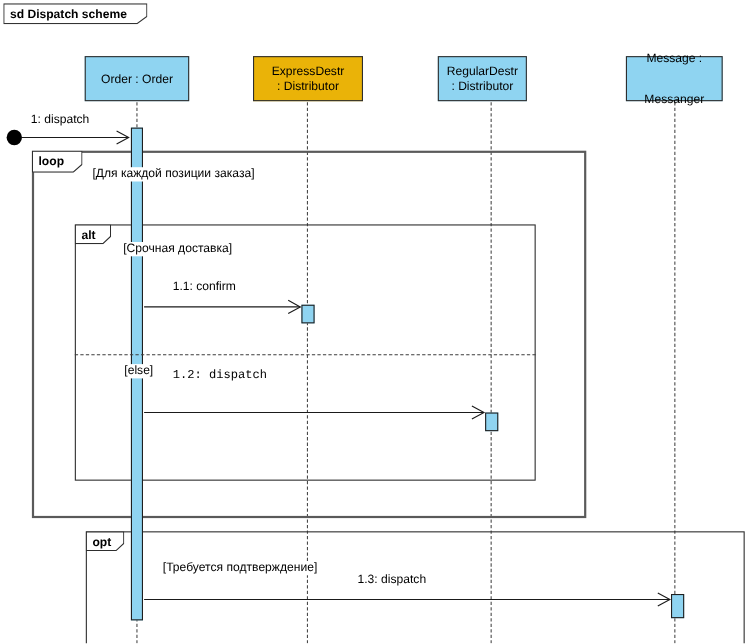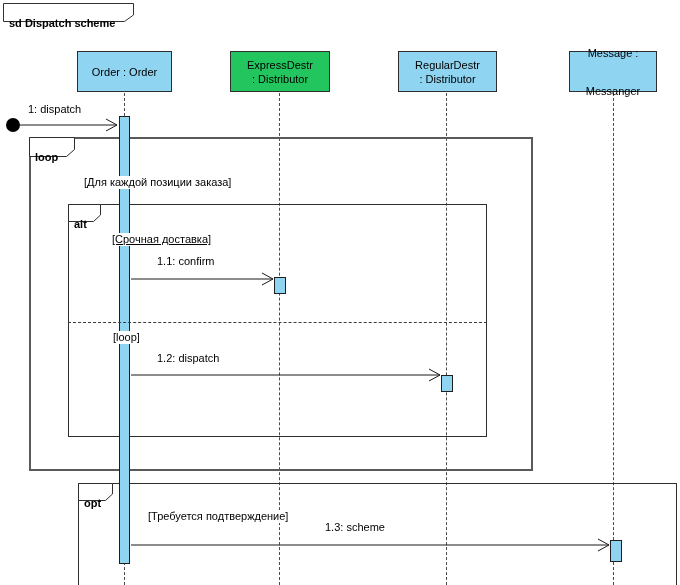--- a/index.html
+++ b/index.html
@@ -19,21 +19,21 @@
   
   .act{background:#8FD4F1;border:1px solid #1f1f1f;box-sizing:border-box;z-index:2;}
   
   .frag{box-sizing:border-box;background:transparent;z-index:1;}
   .frag.loop{border:2px solid #5a5a5a;}
   .frag.alt,.frag.opt{border:1px solid #2e2e2e;}
   .divider{border-top:1px dashed #3c3c3c;height:0;z-index:3;}
   
   .ptag{z-index:4;}
   .ptag svg{position:absolute;left:0;top:0;}
-  .ptag .txt{position:absolute;left:6px;top:14px;font-weight:bold;white-space:nowrap;}
+  .ptag .txt{position:absolute;left:6px;top:4px;font-weight:bold;white-space:nowrap;}
   
   .lbl{z-index:4;white-space:nowrap;line-height:13px;}
   .guard{background:#fff;padding:0 2px;}
   .arrows{position:absolute;left:0;top:0;z-index:3;pointer-events:none;}
   .arrows *{pointer-events:auto;}
 </style>
 </head>
 <body>
 
 <div class="canvas">
@@ -46,25 +46,25 @@
   </div>
 
   <div class="abs lifeline" style="left:124px;top:93px;height:492px;"></div>
   <div class="abs lifeline" style="left:279px;top:93px;height:492px;"></div>
   <div class="abs lifeline" style="left:446px;top:93px;height:492px;"></div>
   <div class="abs lifeline" style="left:613px;top:93px;height:492px;"></div>
 
   <div class="abs head" style="left: 77px; top: 51px; width: 95px; height: 41px; background-color: rgb(143, 212, 241);">
     <span>Order : Order</span>
   </div>
-  <div class="abs head" style="left: 230px; top: 51px; width: 100px; height: 41px; background-color: #22c55e;">
+  <div class="abs head" style="left: 230px; top: 51px; width: 100px; height: 41px; background-color: #eab308;">
     <span>ExpressDestr</span>
     <span>: Distributor</span>
   </div>
-  <div class="abs head" style="left: 398px; top: 51px; width: 99px; height: 41px; background-color: rgb(143, 212, 241);">
+  <div class="abs head" style="left: 398px; top: 51px; width: 81px; height: 41px; background-color: rgb(143, 212, 241);">
     <span>RegularDestr</span>
     <span>: Distributor</span>
   </div>
   <div class="abs head" style="left: 569px; top: 51px; width: 88px; height: 41px; background-color: rgb(143, 212, 241); gap: 24px;">
     <span>Message :</span>
     <span>Messanger</span>
   </div>
 
   <div class="abs frag loop" style="left:29px;top:137px;width:504px;height:334px;"></div>
   <div class="abs frag alt" style="left:68px;top:204px;width:419px;height:233px;"></div>
@@ -110,21 +110,21 @@
       <polyline points="429,369 440,375 429,381"></polyline>
     </g>
     <g stroke="#1a1a1a" stroke-width="1" fill="none">
       <line x1="131" y1="545" x2="609" y2="545"></line>
       <polyline points="598,539 609,545 598,551"></polyline>
     </g>
   </svg>
 
   <div class="abs lbl" style="left:28px;top:103px;">1: dispatch</div>
   <div class="abs lbl" style="left:157px;top:255px;">1.1: confirm</div>
-  <div class="abs lbl" style="left:157px;top:352px;">1.2: dispatch</div>
-  <div class="abs lbl" style="left:325px;top:521px;">1.3: scheme</div>
+  <div class="abs lbl" style="left:157px;top:336px;font-family:Liberation Mono, monospace;">1.2: dispatch</div>
+  <div class="abs lbl" style="left:325px;top:521px;">1.3: dispatch</div>
 
-  <div class="abs lbl guard" style="left:82px;top:176px;text-align:center;">[Для каждой позиции заказа]</div>
-  <div class="abs lbl guard" style="left:110px;top:233px;text-decoration:underline;">[Срочная доставка]</div>
-  <div class="abs lbl guard" style="left:111px;top:331px;">[loop]</div>
+  <div class="abs lbl guard" style="left:82px;top:152px;text-align:center;">[Для каждой позиции заказа]</div>
+  <div class="abs lbl guard" style="left:110px;top:220px;">[Срочная доставка]</div>
+  <div class="abs lbl guard" style="left:111px;top:331px;">[else]</div>
   <div class="abs lbl guard" style="left:118px;top:510px;margin-left:28px;">[Требуется подтверждение]</div>
 
 </div>
 
 </body></html>

